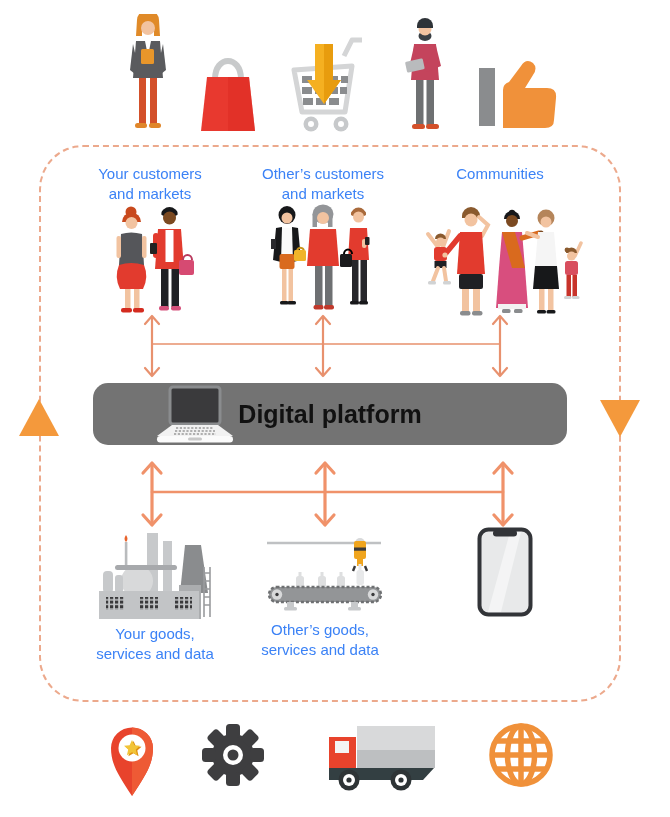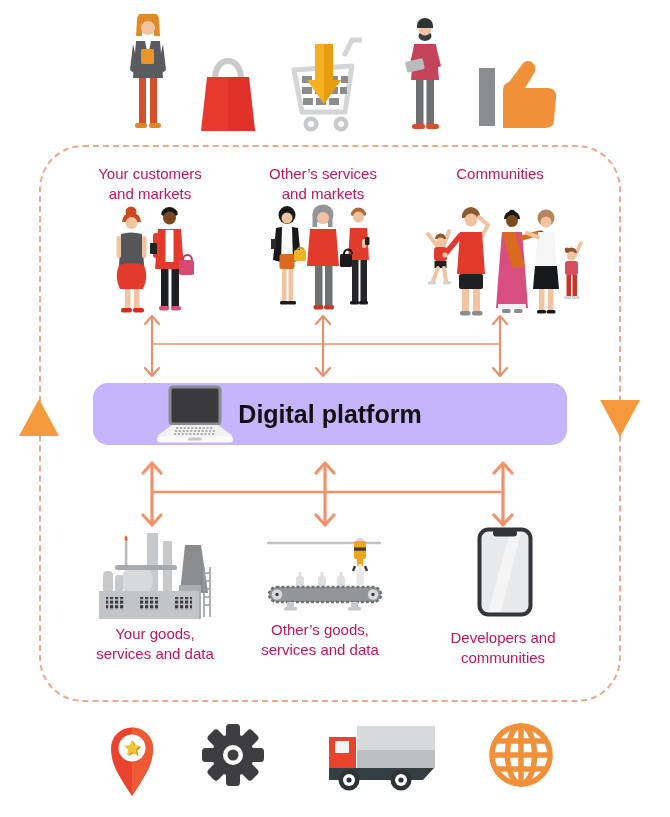--- a/index.html
+++ b/index.html
@@ -3,29 +3,29 @@
 <meta charset="utf-8">
 <style>
   html,body{margin:0;padding:0;background:#ffffff;}
   #canvas{
     position:relative;width:670px;height:817px;background:#ffffff;overflow:hidden;
     font-family:"Liberation Sans", sans-serif;color:#1a1a1a;
   }
   .abs{position:absolute;}
   .node-label{
     position:absolute;text-align:center;font-size:15px;line-height:1.35;
-    white-space:pre-line;color:#be185d;
+    white-space:pre-line;color:#3b82f6;
   }
   .frame{
     position:absolute;left:39px;top:145px;width:582px;height:557px;
     border:2px dashed #ECA98C;border-radius:44px;box-sizing:border-box;
   }
   .platform{
     position:absolute;left:93px;top:383px;width:474px;height:62px;
-    background:#c4b5fd;border-radius:15px;
+    background:#737373;border-radius:15px;
   }
   .platform-label{
     position:absolute;left:0;top:0;width:100%;height:62px;line-height:62px;
     text-align:center;font-size:25px;font-weight:700;color:#111;
   }
   svg{display:block;}
 </style>
 </head>
 <body>
 
@@ -113,21 +113,21 @@
       </svg>
   </div>
   <div class="abs" style="left:599px;top:398px">
     <svg viewBox="0 0 42 40" width="42" height="40">
         <polygon points="1,2 41,2 21,39" fill="#F4993C"></polygon>
       </svg>
   </div>
 
   <div class="node-label" style="left:75px;top:164px;width:150px">Your customers
 and markets</div>
-  <div class="node-label" style="left:248px;top:164px;width:150px">Other’s services
+  <div class="node-label" style="left:248px;top:164px;width:150px">Other’s customers
 and markets</div>
   <div class="node-label" style="left:425px;top:164px;width:150px">Communities</div>
 
   <div class="abs" style="left:106px;top:203px;width:90px;height:115px">
     <svg viewBox="0 0 90 115" width="90" height="115">
 
       <path d="M55.5,12 a8,8 0 0 1 16,0 z" fill="#17181A"></path>
       <rect x="55.5" y="7" width="16" height="6" rx="3" fill="#17181A"></rect>
       <circle cx="63.5" cy="15" r="6.5" fill="#7C4A21"></circle>
       <path d="M52,26 L75,26 L78,66 L49,66 Z" fill="#E23B2E"></path>
@@ -366,22 +366,20 @@
       <rect x="2.5" y="2.5" width="51" height="85" rx="9" fill="#E8E9EA" stroke="#323438" stroke-width="4"></rect>
       <polygon points="11,85 33,5 44,5 24,85" fill="#ffffff" opacity="0.5"></polygon>
       <rect x="16" y="3" width="24" height="6.5" rx="3.2" fill="#323438"></rect>
     </svg>
   </div>
 
   <div class="node-label" style="left:70px;top:624px;width:170px">Your goods,
 services and data</div>
   <div class="node-label" style="left:235px;top:620px;width:170px">Other’s goods,
 services and data</div>
-  <div class="node-label" style="left:418px;top:628px;width:170px">Developers and
-communities</div>
 
   <div class="abs" style="left:109px;top:721px;width:46px;height:76px">
     <svg viewBox="0 0 46 76" width="46" height="76">
       <path d="M23,75 C10,55 2,44 2,27 A21,20.5 0 0 1 44,27 C44,44 36,55 23,75 Z" fill="#E8432C"></path>
       <path d="M23,75 C36,55 44,44 44,27 A21,20.5 0 0 0 23,6.5 Z" fill="#EE5A35"></path>
       <circle cx="23" cy="27" r="13.5" fill="#ffffff"></circle>
       <polygon points="24.5,20 26.9,25.2 32.5,25.8 28.3,29.6 29.6,35.2 24.5,32.2 19.4,35.2 20.7,29.6 16.5,25.8 22.1,25.2" fill="#E09112"></polygon>
       <polygon points="23,19 25.4,24.2 31,24.8 26.8,28.6 28.1,34.2 23,31.2 17.9,34.2 19.2,28.6 15,24.8 20.6,24.2" fill="#F2C438"></polygon>
     </svg>
   </div>

